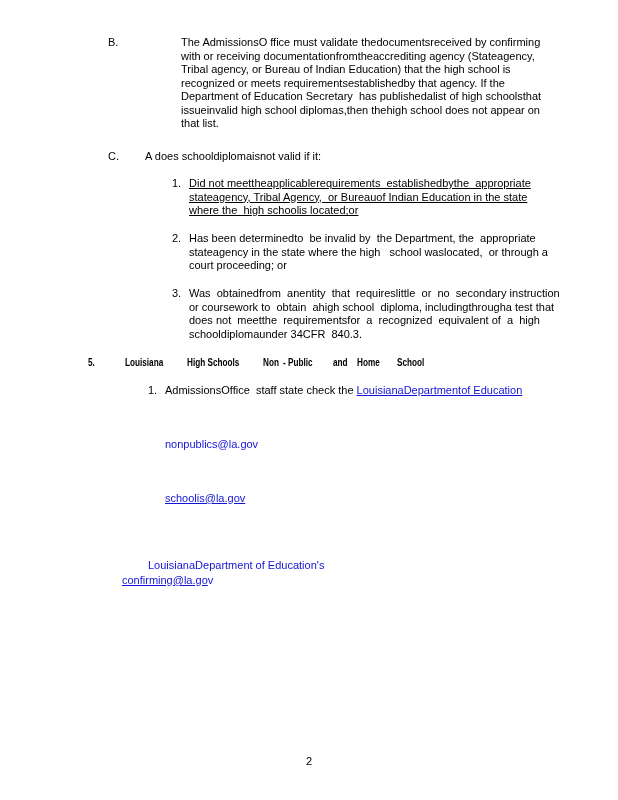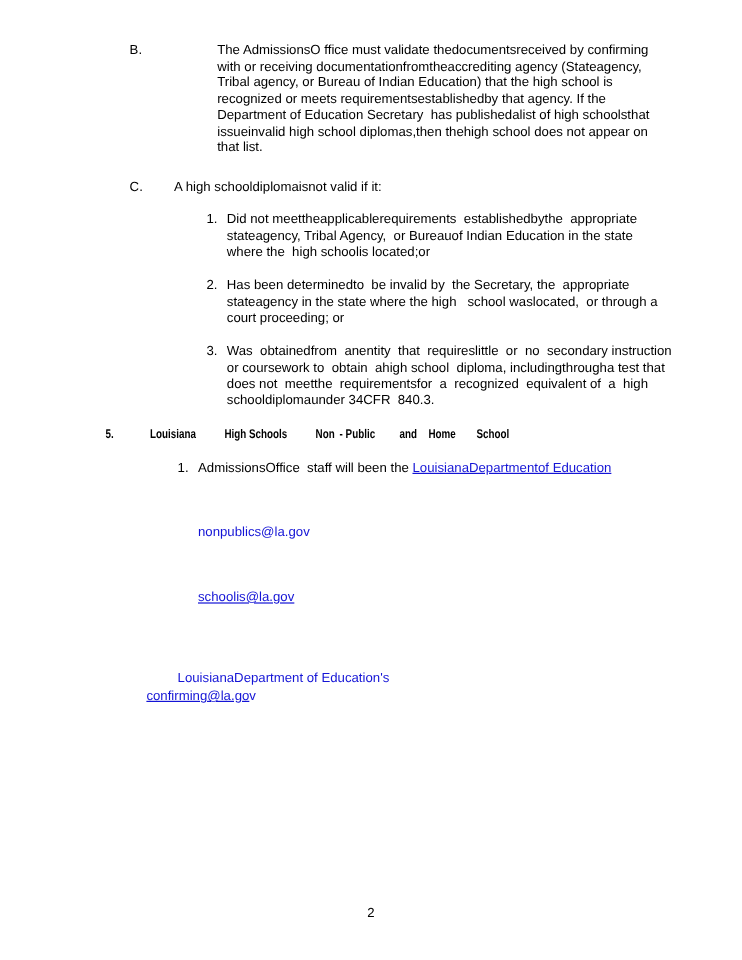--- a/index.html
+++ b/index.html
@@ -22,21 +22,21 @@
   }
   .link.nounderline { text-decoration: none; }
   .bluetext { color: #1414d6; }
   
   #b-label { left: 108px; top: 36px; }
   #b-text  { left: 145px; top: 36px; margin-left: 36px; }
   
   #c-label   { left: 108px; top: 150px; }
   #c-heading { left: 145px; top: 150px; }
   #c-item1-num  { left: 172px; top: 177px; }
-  #c-item1-text { left: 189px; top: 177px; }
+  #c-item1-text { left: 189px; top: 177px; text-decoration: underline; }
   #c-item2-num  { left: 172px; top: 232px; }
   #c-item2-text { left: 189px; top: 232px; }
   #c-item3-num  { left: 172px; top: 287px; }
   #c-item3-text { left: 189px; top: 287px; }
   
   #sec5 { left: 88px; top: 356px; height: 14px; width: 420px; }
   #sec5 span {
     position: absolute; top: 0;
     font-weight: 700;
     font-size: 10.5px;
@@ -69,29 +69,29 @@
 <div id="b-label" class="abs">B.</div>
 <div id="b-text" class="abs pre">The AdmissionsO ffice must validate thedocumentsreceived by confirming
 with or receiving documentationfromtheaccrediting agency (Stateagency,
 Tribal agency, or Bureau of Indian Education) that the high school is
 recognized or meets requirementsestablishedby that agency. If the
 Department of Education Secretary  has publishedalist of high schoolsthat
 issueinvalid high school diplomas,then thehigh school does not appear on
 that list.</div>
 
 <div id="c-label" class="abs">C.</div>
-<div id="c-heading" class="abs pre">A high schooldiplomaisnot valid if it:</div>
+<div id="c-heading" class="abs pre">A does schooldiplomaisnot valid if it:</div>
 
 <div id="c-item1-num" class="abs">1.</div>
 <div id="c-item1-text" class="abs pre">Did not meettheapplicablerequirements  establishedbythe  appropriate
 stateagency, Tribal Agency,  or Bureauof Indian Education in the state
 where the  high schoolis located;or</div>
 
 <div id="c-item2-num" class="abs">2.</div>
-<div id="c-item2-text" class="abs pre">Has been determinedto  be invalid by  the Secretary, the  appropriate
+<div id="c-item2-text" class="abs pre">Has been determinedto  be invalid by  the Department, the  appropriate
 stateagency in the state where the high   school waslocated,  or through a
 court proceeding; or</div>
 
 <div id="c-item3-num" class="abs">3.</div>
 <div id="c-item3-text" class="abs pre">Was  obtainedfrom  anentity  that  requireslittle  or  no  secondary instruction
 or coursework to  obtain  ahigh school  diploma, includingthrougha test that
 does not  meetthe  requirementsfor  a  recognized  equivalent of  a  high
 schooldiplomaunder 34CFR  840.3.</div>
 
 <div id="sec5" class="abs">
@@ -100,21 +100,21 @@
   <span id="s5-w1">High Schools</span>
   <span id="s5-w2">Non</span>
   <span id="s5-w3">- Public</span>
   <span id="s5-w4">and</span>
   <span id="s5-w5">Home</span>
   <span id="s5-w6">School</span>
 </div>
 
 <div id="adm-item-num" class="abs">1.</div>
 <div id="adm-item-text" class="abs">
-  <span class="pre">AdmissionsOffice  staff will been the </span><a class="link">LouisianaDepartmentof Education</a>
+  <span class="pre">AdmissionsOffice  staff state check the </span><a class="link">LouisianaDepartmentof Education</a>
 </div>
 
 <div id="email-nonpublics" class="abs">
   <a class="link nounderline">nonpublics@la.gov</a>
 </div>
 
 <div id="email-homestudy" class="abs">
   <a class="link">schoolis@la.gov</a>
 </div>
 

